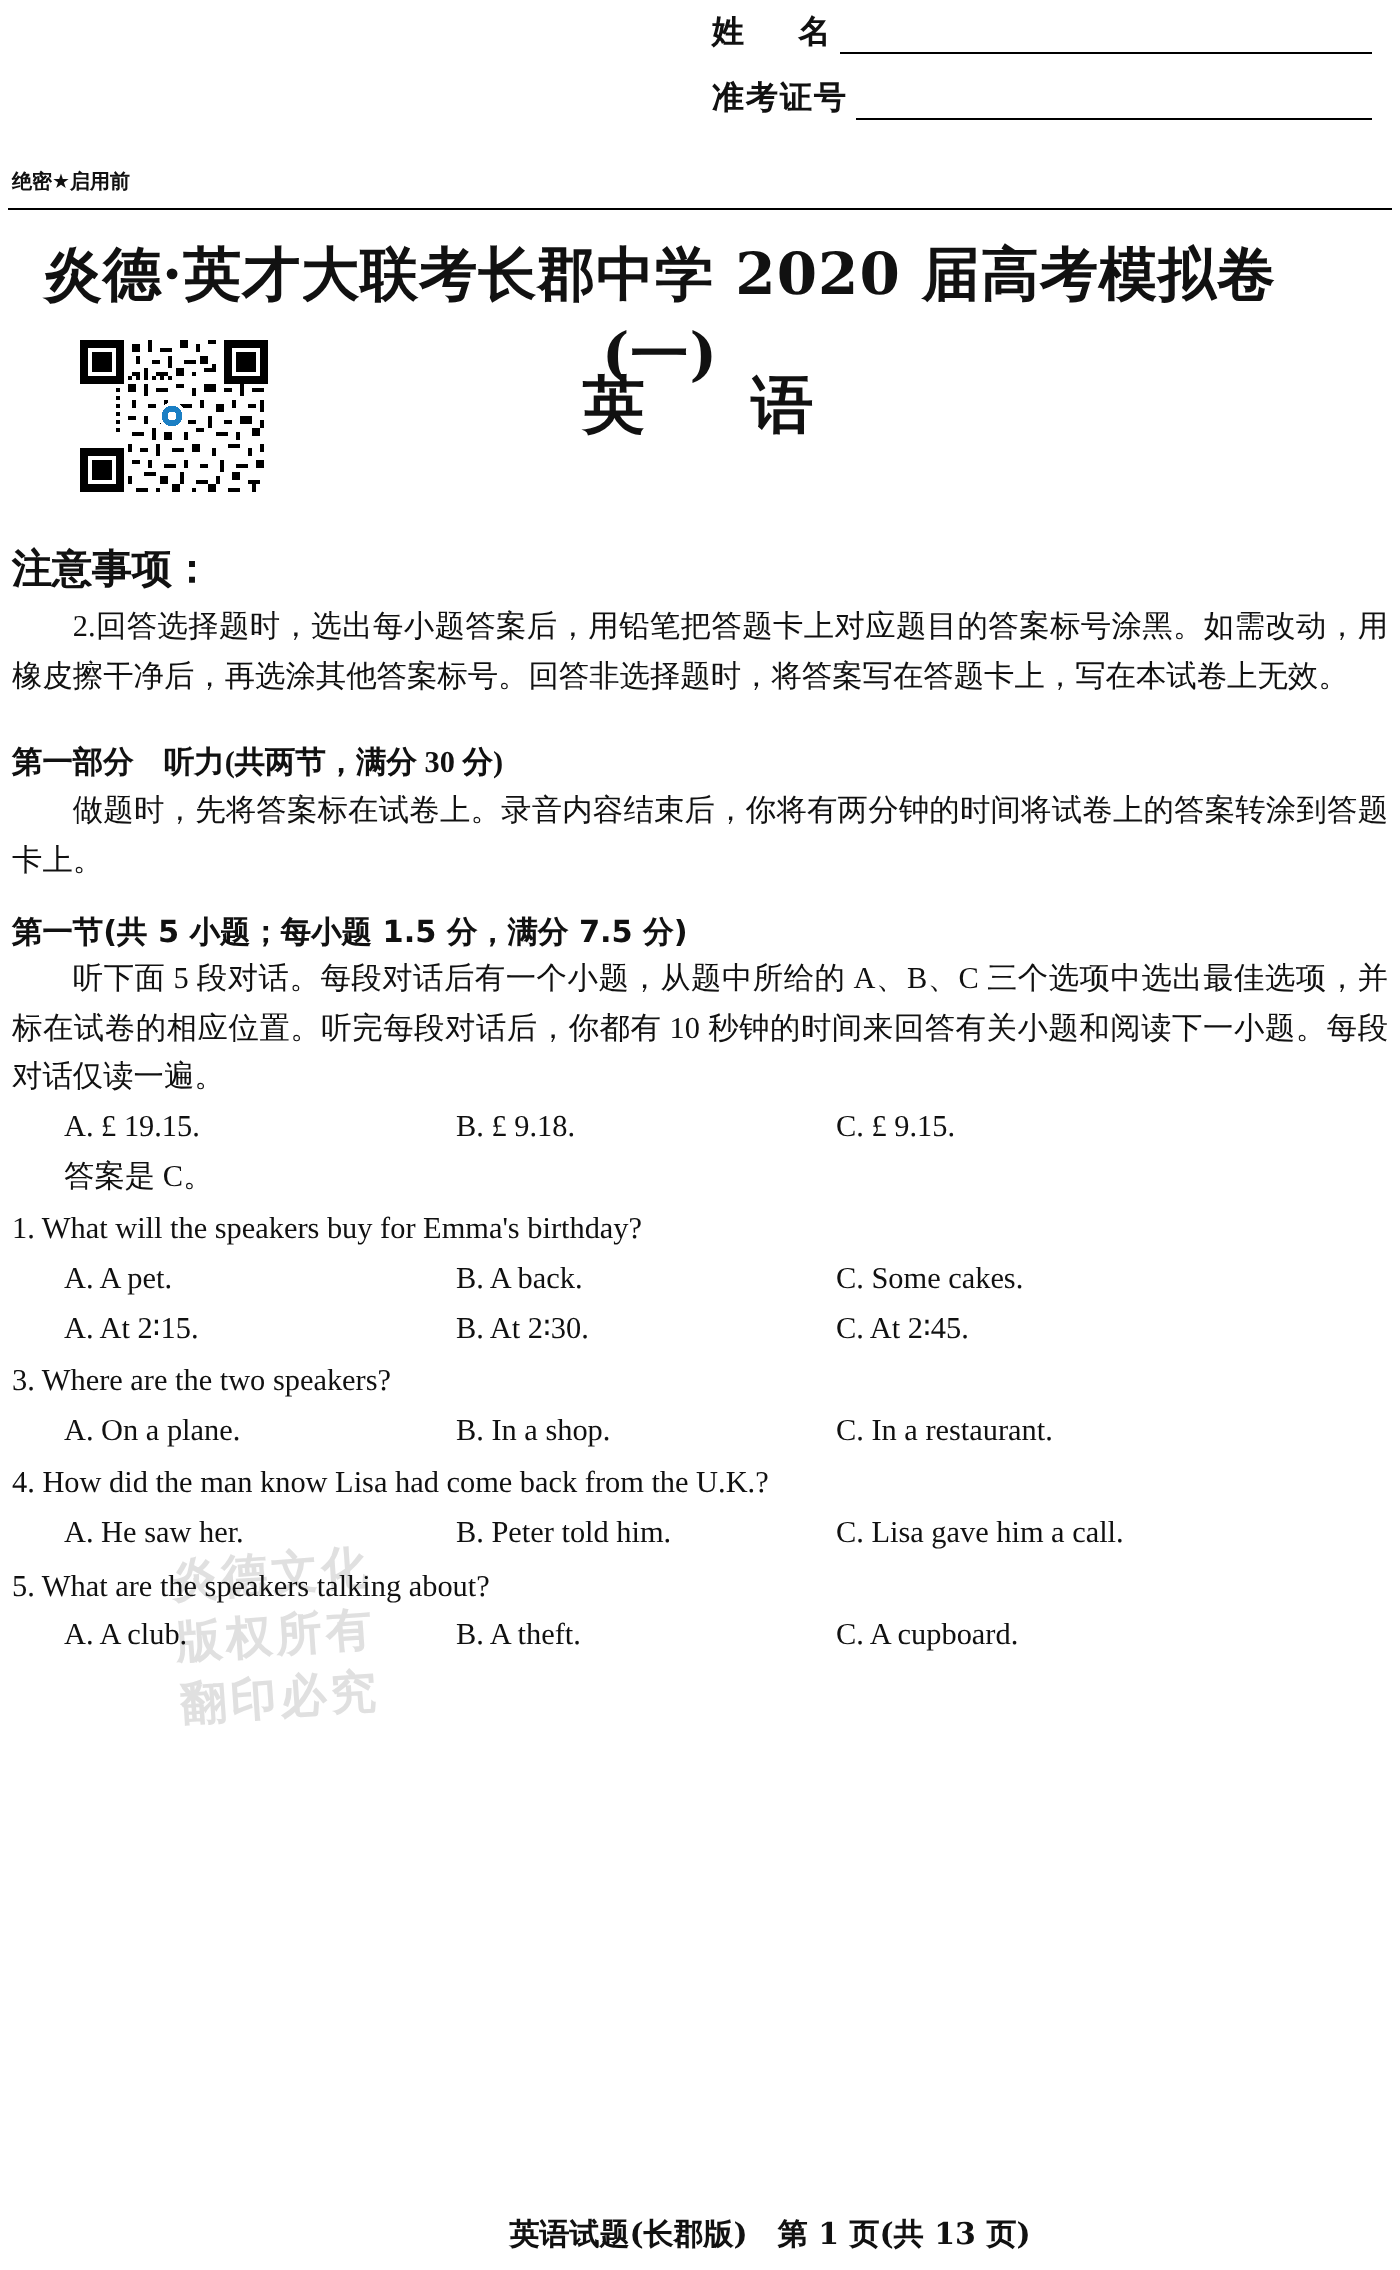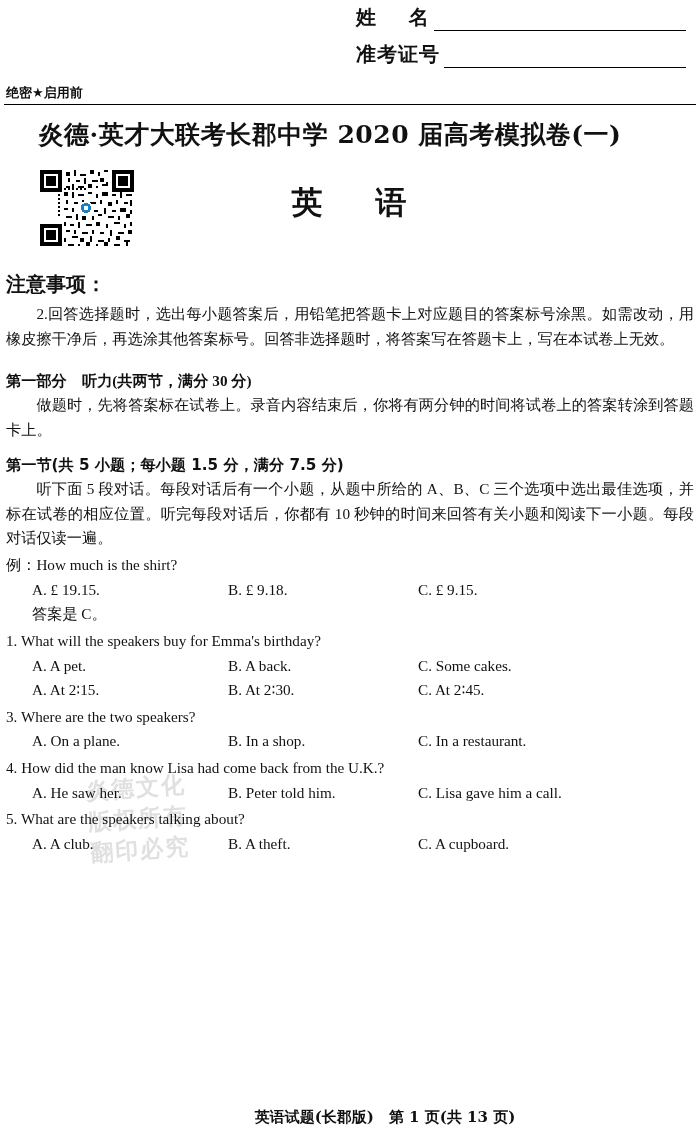--- a/index.html
+++ b/index.html
@@ -32,59 +32,59 @@
     text-align: left;
   }
   .id-row {
     display: flex;
     align-items: flex-end;
     margin-bottom: 10px;
   }
   .id-label {
     font-family: "DejaVu Serif", serif;
     font-weight: bold;
-    font-size: 20px;
+    font-size: 16px;
     letter-spacing: 1px;
     white-space: pre;
     flex: 0 0 auto;
   }
   .id-line {
     flex: 1 1 auto;
     border-bottom: 1.6px solid #000;
     height: 22px;
     margin-left: 4px;
   }
 
   
   .secret {
     position: absolute;
     top: 84px;
     left: 6px;
-    font-size: 13px;
+    font-size: 10px;
     font-weight: bold;
     font-family: "DejaVu Sans", sans-serif;
   }
   .hrule {
     position: absolute;
     top: 104px;
     left: 4px;
     width: 692px;
     border-top: 1.2px solid #000;
   }
 
   
   .main-title {
     position: absolute;
     top: 118px;
     left: 0;
     width: 660px;
     text-align: center;
     font-family: "DejaVu Serif", serif;
     font-weight: bold;
-    font-size: 25px;
+    font-size: 29px;
     letter-spacing: 0.5px;
   }
 
   
   .qr {
     position: absolute;
     top: 168px;
     left: 38px;
     width: 98px;
     height: 80px;
@@ -359,23 +359,20 @@
     <div class="notice-item wrap">2.回答选择题时，选出每小题答案后，用铅笔把答题卡上对应题目的答案标号涂黑。如需改动，用橡皮擦干净后，再选涂其他答案标号。回答非选择题时，将答案写在答题卡上，写在本试卷上无效。</div>
 
     <div class="sec-head">
       <span>第一部分　听力</span><span class="normal">(共两节，满分 30 分)</span>
     </div>
     <div class="para">做题时，先将答案标在试卷上。录音内容结束后，你将有两分钟的时间将试卷上的答案转涂到答题卡上。</div>
 
     <div class="subsec-head">第一节(共 5 小题；每小题 1.5 分，满分 7.5 分)</div>
     <div class="para">听下面 5 段对话。每段对话后有一个小题，从题中所给的 A、B、C 三个选项中选出最佳选项，并标在试卷的相应位置。听完每段对话后，你都有 10 秒钟的时间来回答有关小题和阅读下一小题。每段对话仅读一遍。</div>
 
-    <div class="example-line">
-      <span>例：</span><span>How much is the shirt?</span>
-    </div>
     <div class="opt-row">
       <span class="opt opt-a">A. £ 19.15.</span>
       <span class="opt opt-b">B. £ 9.18.</span>
       <span class="opt opt-c">C. £ 9.15.</span>
     </div>
     <div class="ans-line">答案是 C。</div>
 
     <div class="q-line">
       <span>1.</span>
       <span>What will the speakers buy for Emma's birthday?</span>

